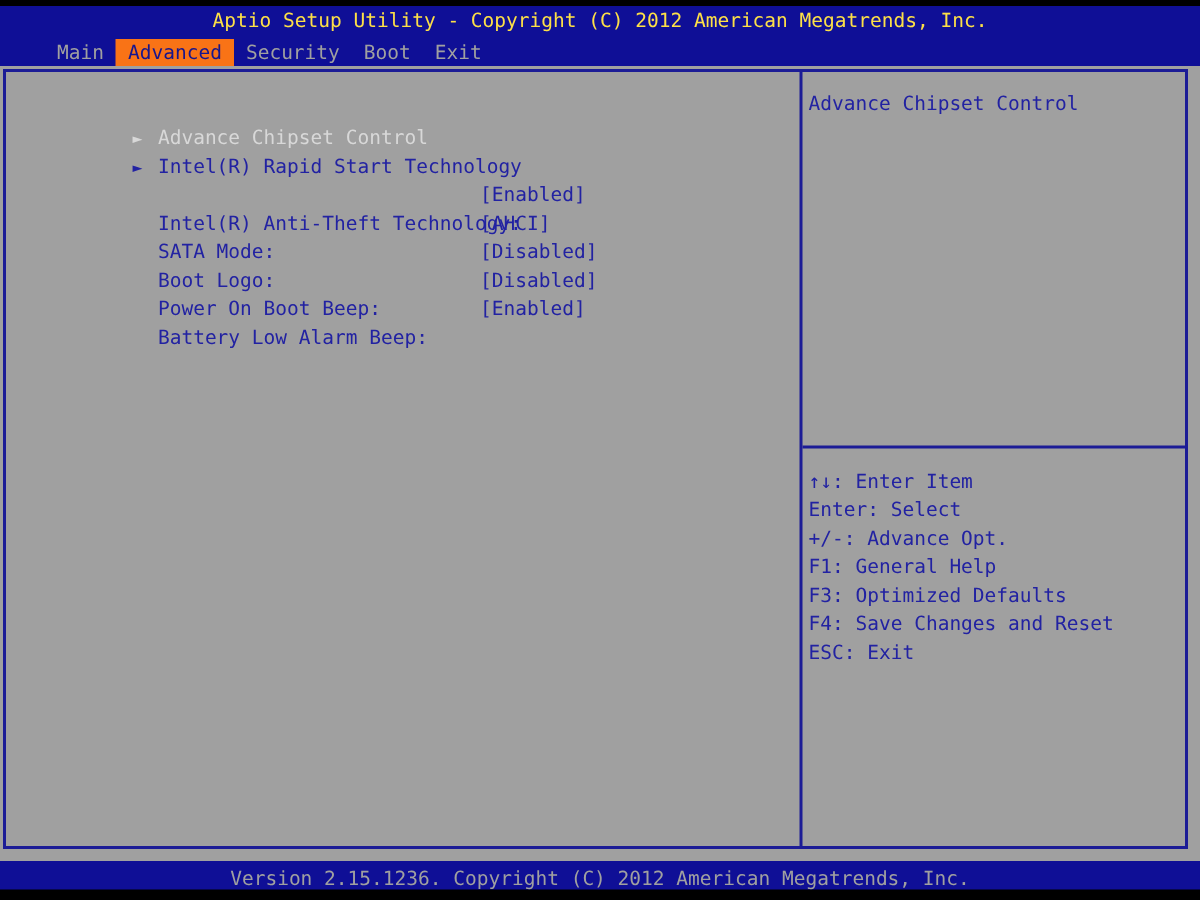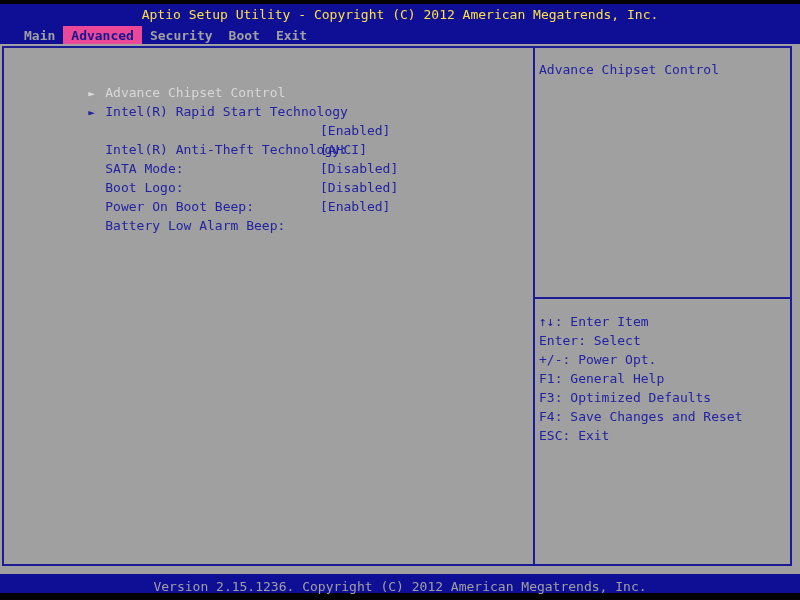--- a/index.html
+++ b/index.html
@@ -11,25 +11,25 @@
     -webkit-font-smoothing:none;
   }
   .screen {
     position:absolute; left:0; right:0; top:4px; bottom:7px;
     background:#0f0f96;
   }
   .title-bar {
     height:22px; line-height:22px; text-align:center; color:#fde047;
     white-space:pre;
   }
-  .tab-row { display:flex; padding-left:16px; height:20px;font-weight:bold; }
+  .tab-row { display:flex; padding-left:30px; height:20px; }
   .tab {
     padding:2px 8px; color:#a0a0a0; line-height:16px; white-space:pre;
   }
-  .tab.selected { background:#ec4899; color:#16168e; }
+  .tab.selected { background:#f97316; color:#16168e; }
   .content-outer {
     position:absolute; left:0; right:0; top:40px; bottom:19px;
     background:#a0a0a0;
   }
   .content-box {
     position:absolute; left:2px; top:2px; right:8px; bottom:8px;
     border:2px solid #1c1c96;
   }
   .panel-left { position:absolute; left:0; top:16px; width:584px; }
   .row { height:19px; line-height:19px; position:relative; white-space:pre; }
@@ -103,21 +103,21 @@
       </div>
 
       <div class="vdivider"></div>
 
       <div class="panel-right">
         <div class="help-title">Advance Chipset Control</div>
         <div class="hdivider"></div>
         <div class="help-keys">
           <div class="row">↑↓: Enter Item</div>
           <div class="row">Enter: Select</div>
-          <div class="row">+/-: Power Opt.</div>
+          <div class="row">+/-: Advance Opt.</div>
           <div class="row">F1: General Help</div>
           <div class="row">F3: Optimized Defaults</div>
           <div class="row">F4: Save Changes and Reset</div>
           <div class="row">ESC: Exit</div>
         </div>
       </div>
 
     </div>
   </div>
 

